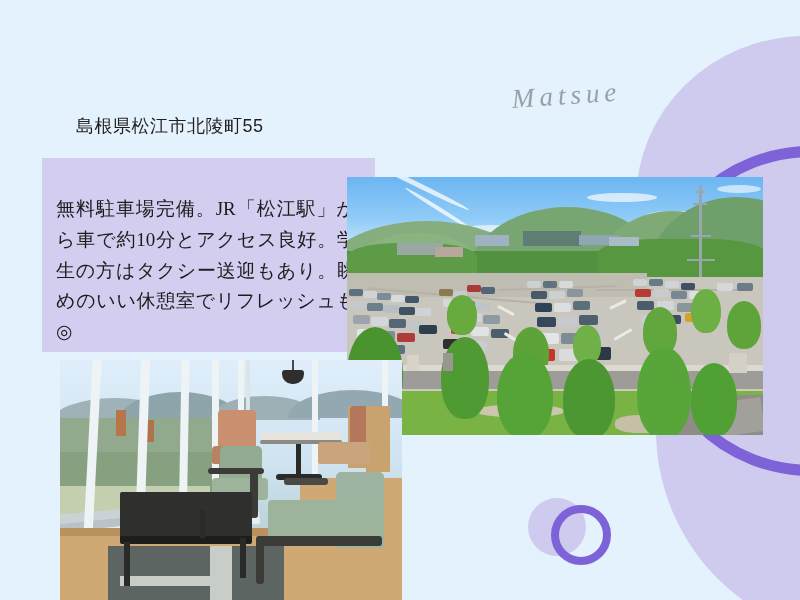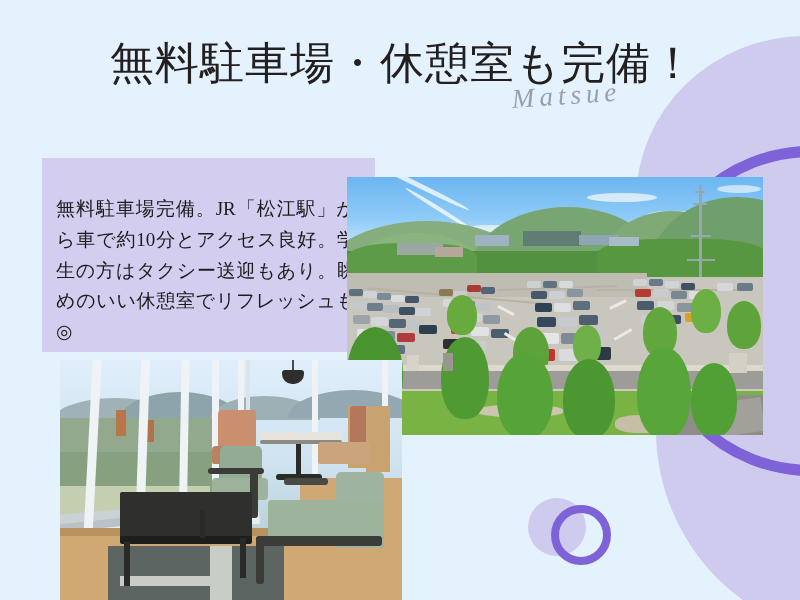--- a/index.html
+++ b/index.html
@@ -235,22 +235,22 @@
 
   <div class="deco blob-bottom-wrap">
     <div class="blob-bottom"></div>
   </div>
 
   <div class="deco arc-big"></div>
 
   <div class="deco dot-fill"></div>
   <div class="deco dot-ring"></div>
 
-  <div class="title">無料駐車場・休憩室も完備！</div>
   <div class="script-word">Matsue</div>
+  <div class="address">島根県松江市北陵町55</div>
 
   <div class="text-panel">
     <p>無料駐車場完備。JR「松江駅」から車で約10分とアクセス良好。学生の方はタクシー送迎もあり。眺めのいい休憩室でリフレッシュも◎</p>
   </div>
 
   <div class="photo photo-parking">
 
     <div class="sky-streak" style="left:8px;top:4px;width:120px;height:5px;transform:rotate(26deg);"></div>
     <div class="sky-streak" style="left:52px;top:30px;width:80px;height:4px;transform:rotate(32deg);"></div>
     <div class="sky-streak" style="left:240px;top:16px;width:70px;height:9px;opacity:.9;"></div>

